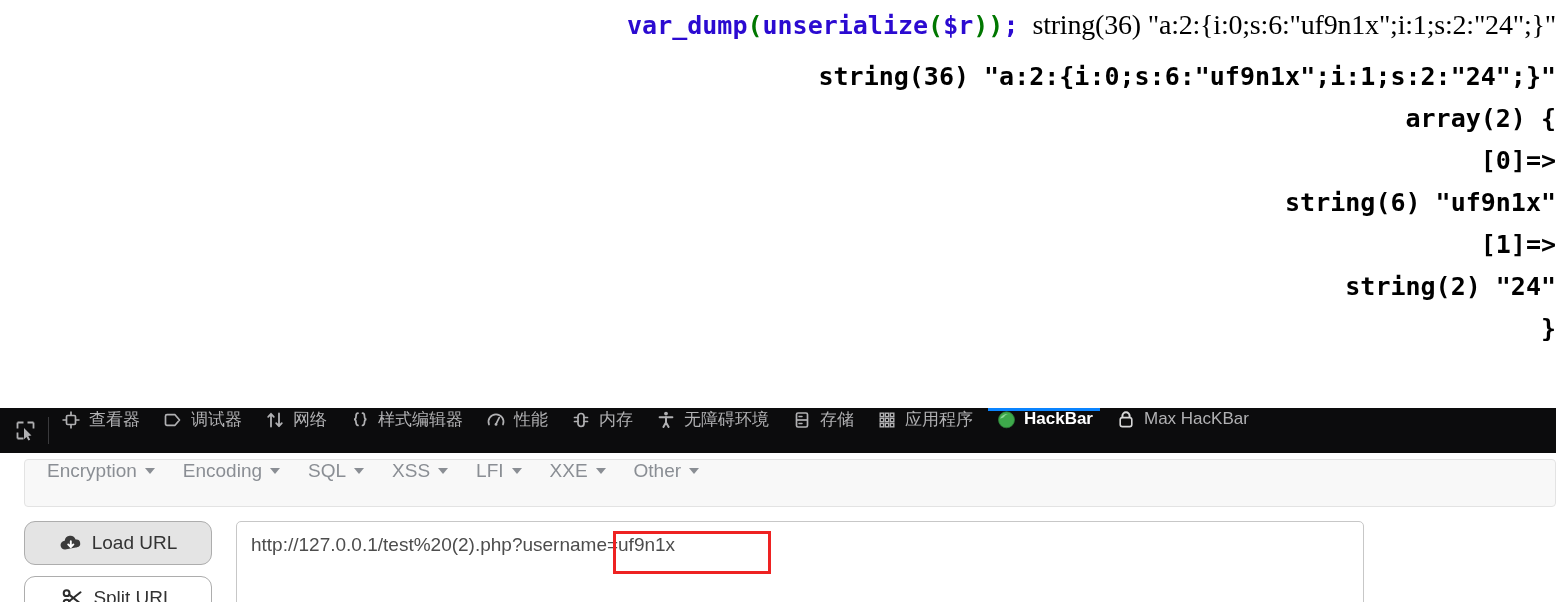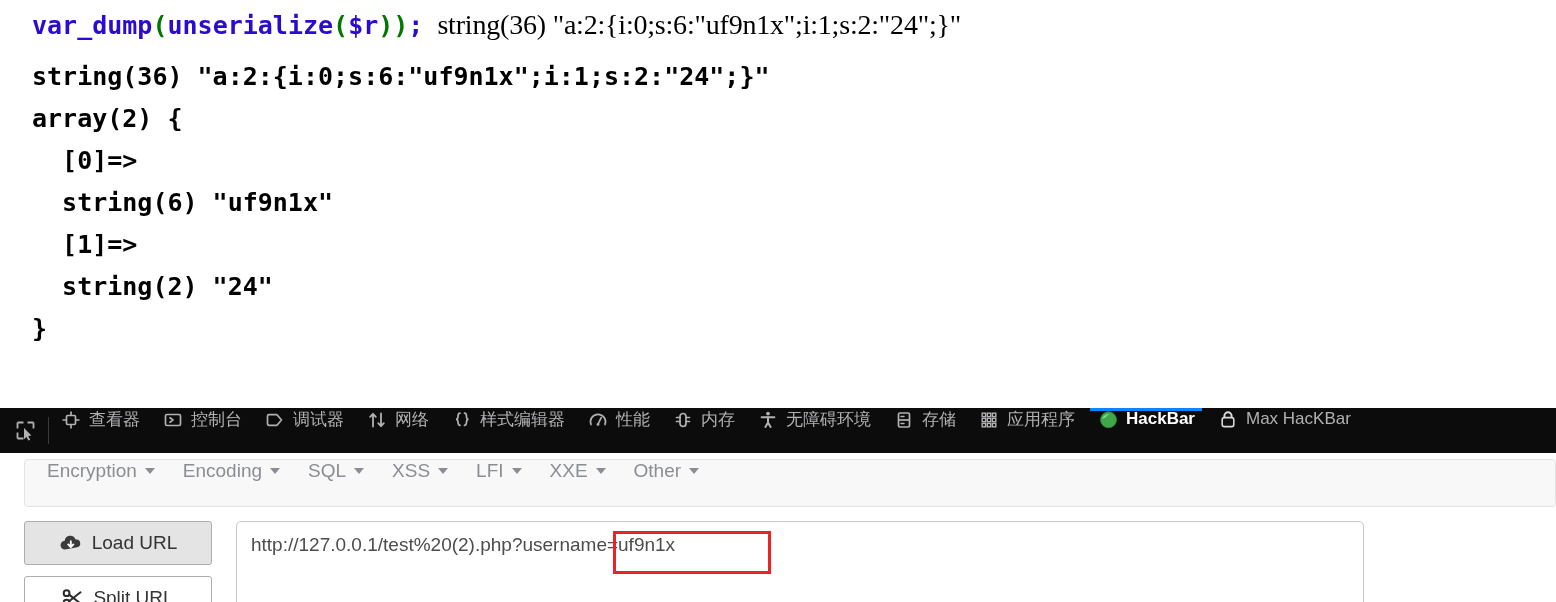--- a/index.html
+++ b/index.html
@@ -11,20 +11,21 @@
     font-family: "Liberation Sans", sans-serif;
   }
   #root { position: relative; width: 1556px; height: 602px; background: #fff; }
 
   
   .page-output {
     position: absolute;
     left: 0; top: 0;
     width: 1556px;
     padding: 6px 0 0 32px;
+    text-align: right;
   }
   .line1 {
     font-size: 0px;
     white-space: nowrap;
     line-height: 38px;
     height: 38px;
   }
   .code-mono {
     font-family: "DejaVu Sans Mono", "Liberation Mono", monospace;
     font-size: 25px;
@@ -117,21 +118,21 @@
   }
 
   .hb-btncol {
     position: absolute;
     left: 24px; top: 521px;
     width: 188px;
   }
   .hb-btn {
     width: 188px; height: 44px;
     border: 1px solid #adadad;
-    border-radius: 3px;
+    border-radius: 11px;
     display: flex; align-items: center; justify-content: center;
     gap: 9px;
     font-size: 19px;
     color: #333;
     cursor: default;
   }
   .hb-btn.primary { background: #e4e4e4; }
   .hb-btn.plain { background: #ffffff; margin-top: 11px; }
   .hb-btn svg { display: block; }
 
@@ -197,29 +198,20 @@
       <div class="dt-tab">
         <span class="dt-ico">
           <svg width="20" height="20" viewBox="0 0 20 20">
             <rect x="5.5" y="5.5" width="9" height="9" rx="1.2" fill="none" stroke="#b1b1b3" stroke-width="1.7"></rect>
             <path d="M10 1.5v3.5M10 15v3.5M1.5 10h3.5M15 10h3.5" stroke="#b1b1b3" stroke-width="1.7"></path>
           </svg>
         </span>
         <span>查看器</span>
       </div>
 
-      <div class="dt-tab">
-        <span class="dt-ico">
-          <svg width="20" height="20" viewBox="0 0 20 20">
-            <rect x="2.5" y="4.5" width="15" height="11" rx="1.5" fill="none" stroke="#b1b1b3" stroke-width="1.7"></rect>
-            <path d="M7 7.8l3 2.2-3 2.2" fill="none" stroke="#b1b1b3" stroke-width="1.7" stroke-linecap="round" stroke-linejoin="round"></path>
-          </svg>
-        </span>
-        <span>控制台</span>
-      </div>
 
       <div class="dt-tab">
         <span class="dt-ico">
           <svg width="20" height="20" viewBox="0 0 20 20">
             <path d="M2.5 6.2a1.5 1.5 0 0 1 1.5-1.5h8l4.5 5.3-4.5 5.3H4a1.5 1.5 0 0 1-1.5-1.5z" fill="none" stroke="#b1b1b3" stroke-width="1.7" stroke-linejoin="round"></path>
           </svg>
         </span>
         <span>调试器</span>
       </div>
 

